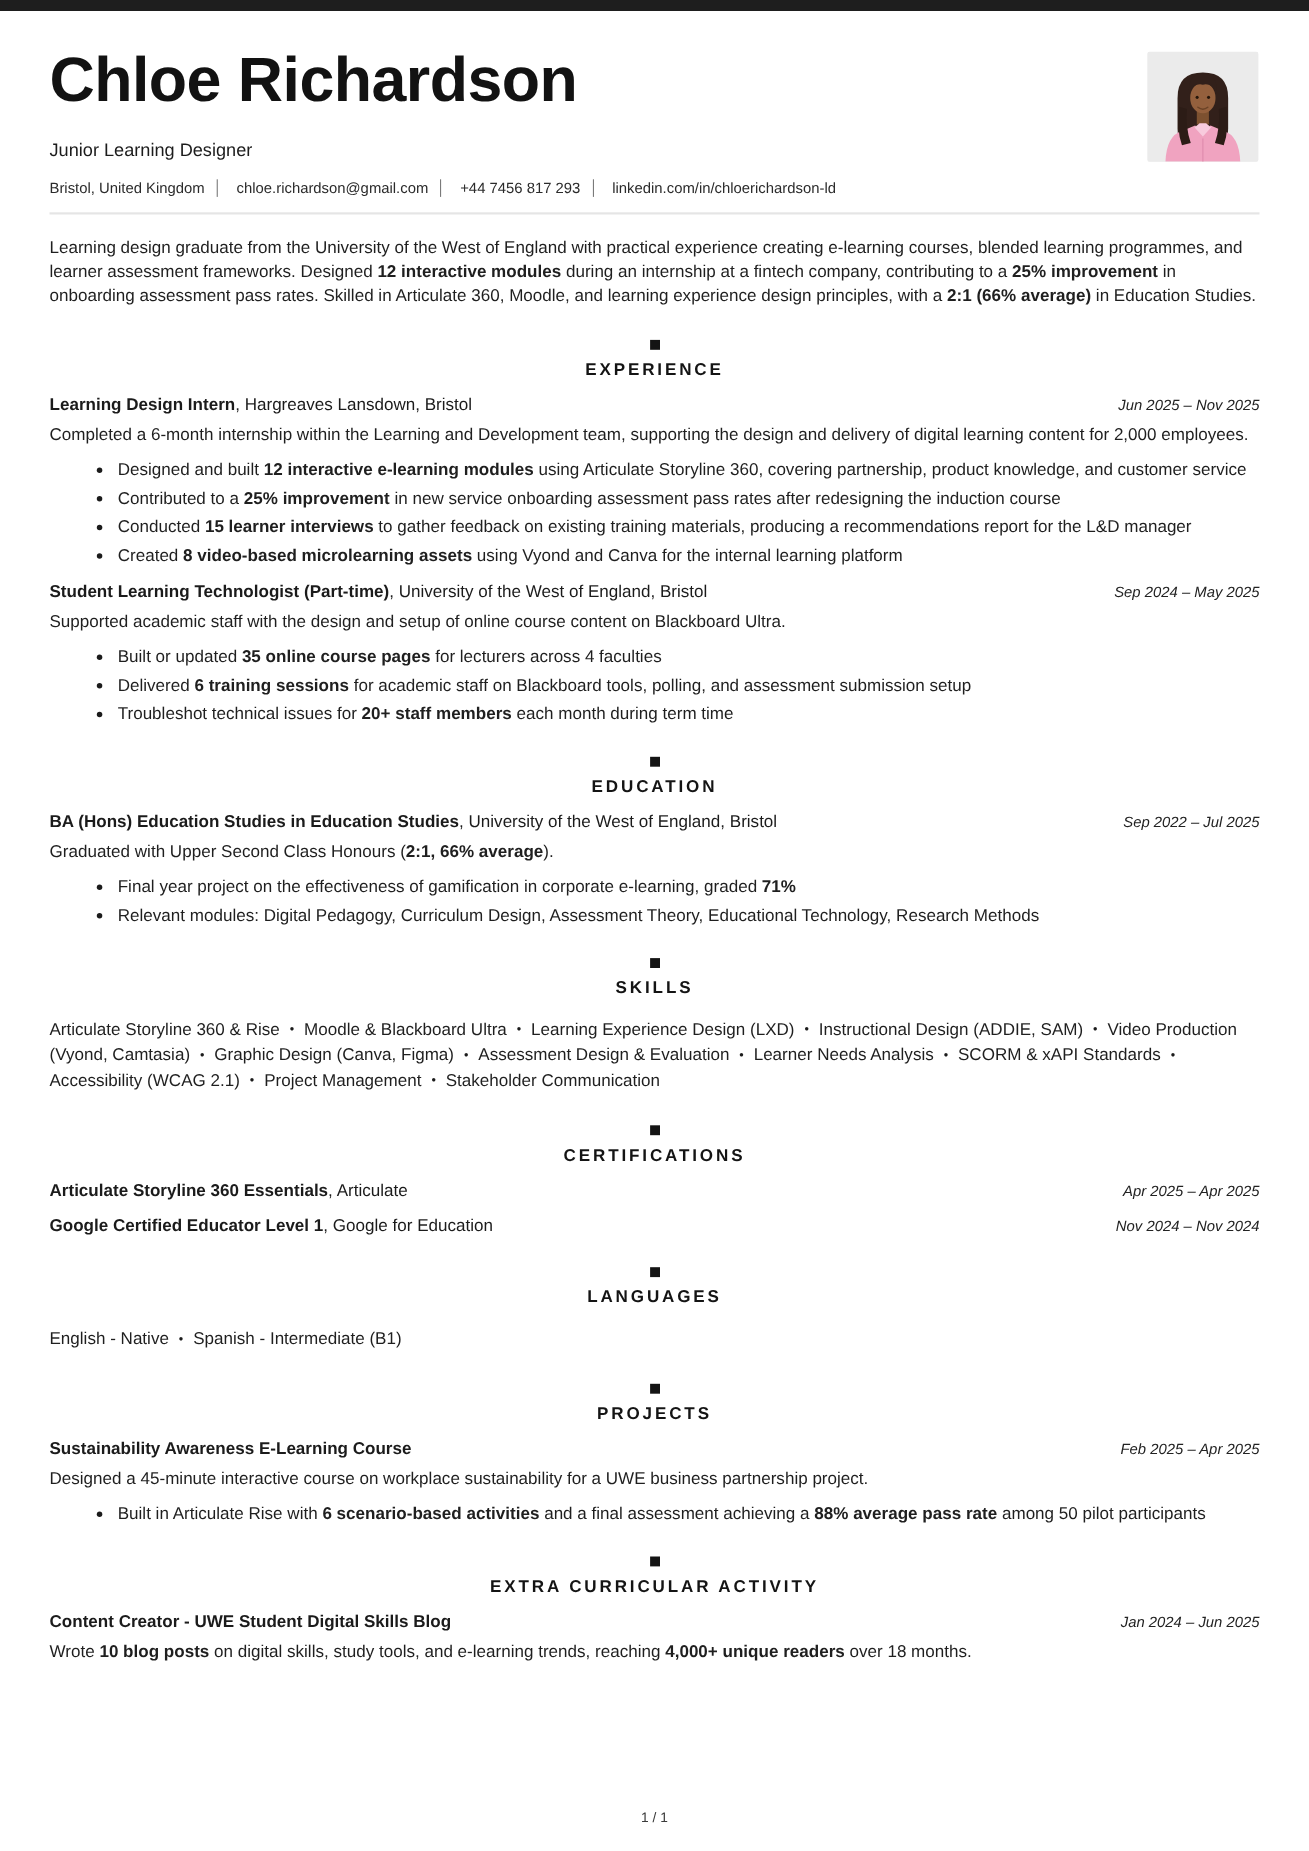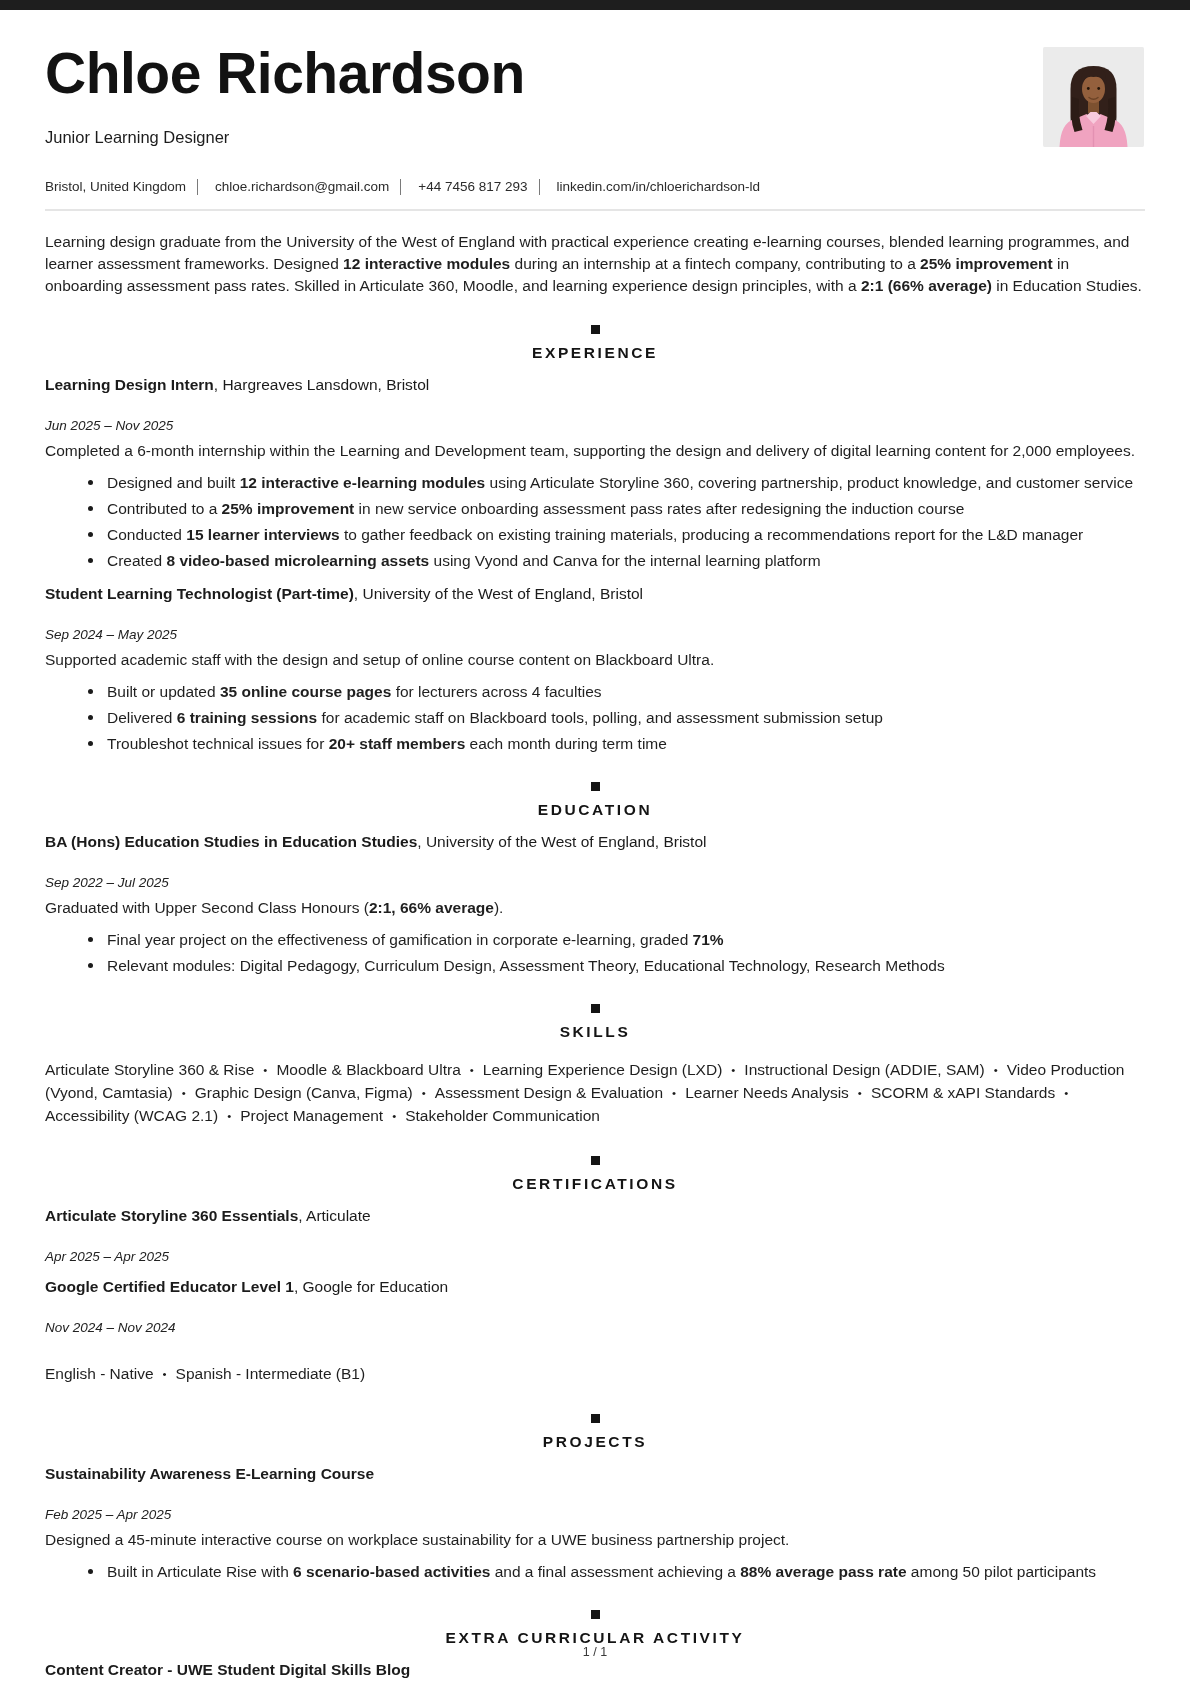--- a/index.html
+++ b/index.html
@@ -5,33 +5,33 @@
   html,body{margin:0;padding:0;}
   body{
     width:1190px;height:1683px;position:relative;background:#ffffff;
     color:#1b1b1b;font-family:"Liberation Sans",sans-serif;overflow:hidden;
   }
   .topbar{height:10px;background:#1e1e1e;}
   .page{padding:0 45px;}
   
   .name{margin:34px 0 0;font-size:57px;line-height:1.05;font-weight:700;letter-spacing:-0.5px;color:#121212;}
   .role{margin-top:24px;font-size:16.5px;color:#1c1c1c;}
-  .contact{display:flex;align-items:center;margin-top:32px;font-size:13.5px;color:#2b2b2b;}
+  .contact{display:flex;align-items:center;margin-top:16px;font-size:13.5px;color:#2b2b2b;}
   .contact .vbar{width:1px;height:16px;background:#7a7a7a;margin:0 17px 0 11px;}
   .rule{height:2px;background:#e5e5e5;margin-top:14px;}
   .photo{position:absolute;top:47px;right:46px;width:101px;height:100px;border-radius:2px;overflow:hidden;background:#ebebeb;}
   .photo svg{display:block;}
   
   .summary{margin:20px 0 0;font-size:15.5px;line-height:22px;color:#1f1f1f;}
   
   .section{margin-top:28px;}
   .sec-head{display:flex;align-items:center;gap:10px;font-size:15.5px;font-weight:700;letter-spacing:2.6px;color:#141414;flex-direction:column;}
   .sq{width:9px;height:9px;background:#141414;flex:none;}
   .entry{margin-top:14px;}
-  .entry-head{display:flex;justify-content:space-between;align-items:baseline;gap:24px;flex-direction:column;}
+  .entry-head{display:flex;justify-content:space-between;align-items:baseline;gap:24px;}
   .entry-title{font-size:15.5px;color:#1b1b1b;}
   .date{font-size:13.5px;font-style:italic;color:#222;white-space:nowrap;flex:none;}
   .desc{margin:7px 0 0;font-size:15.5px;line-height:22px;color:#1f1f1f;}
   .bullets{list-style:none;margin:10px 0 0;padding:0 0 0 62px;}
   .bullets li{position:relative;font-size:15.5px;line-height:21px;margin-bottom:5px;color:#1f1f1f;}
   .bullets li::before{content:"";position:absolute;left:-19px;top:8px;width:5px;height:5px;border-radius:50%;background:#1b1b1b;}
   .inline-list{margin-top:18px;font-size:15.5px;line-height:22px;color:#1f1f1f;}
   .inline-list .sep{display:inline-block;margin:0 9px;font-size:11.5px;transform:translateY(-1.5px);color:#1b1b1b;}
   .b{font-weight:700;}
   .footer{position:absolute;left:0;bottom:24px;width:100%;text-align:center;font-size:12.5px;color:#3a3a3a;}
@@ -151,20 +151,24 @@
     </div>
     <div class="entry">
       <div class="entry-head">
         <div class="entry-title"><span class="b">Google Certified Educator Level 1</span><span>, Google for Education</span></div>
         <div class="date">Nov 2024 – Nov 2024</div>
       </div>
     </div>
   </div>
 
   <div class="section">
+    <div class="sec-head">
+      <span class="sq"></span>
+      <span>LANGUAGES</span>
+    </div>
     <p class="inline-list"><span>English - Native</span><span class="sep">•</span><span>Spanish - Intermediate (B1)</span></p>
   </div>
 
   <div class="section">
     <div class="sec-head">
       <span class="sq"></span>
       <span>PROJECTS</span>
     </div>
     <div class="entry">
       <div class="entry-head">
@@ -181,18 +185,19 @@
   <div class="section">
     <div class="sec-head">
       <span class="sq"></span>
       <span>EXTRA CURRICULAR ACTIVITY</span>
     </div>
     <div class="entry">
       <div class="entry-head">
         <div class="entry-title"><span class="b">Content Creator - UWE Student Digital Skills Blog</span></div>
         <div class="date">Jan 2024 – Jun 2025</div>
       </div>
+      <p class="desc"><span>Wrote </span><span class="b">10 blog posts</span><span> on digital skills, study tools, and e-learning trends, reaching </span><span class="b">4,000+ unique readers</span><span> over 18 months.</span></p>
     </div>
   </div>
 
 </div>
 
 <div class="footer">1 / 1</div>
 
 </body></html>

